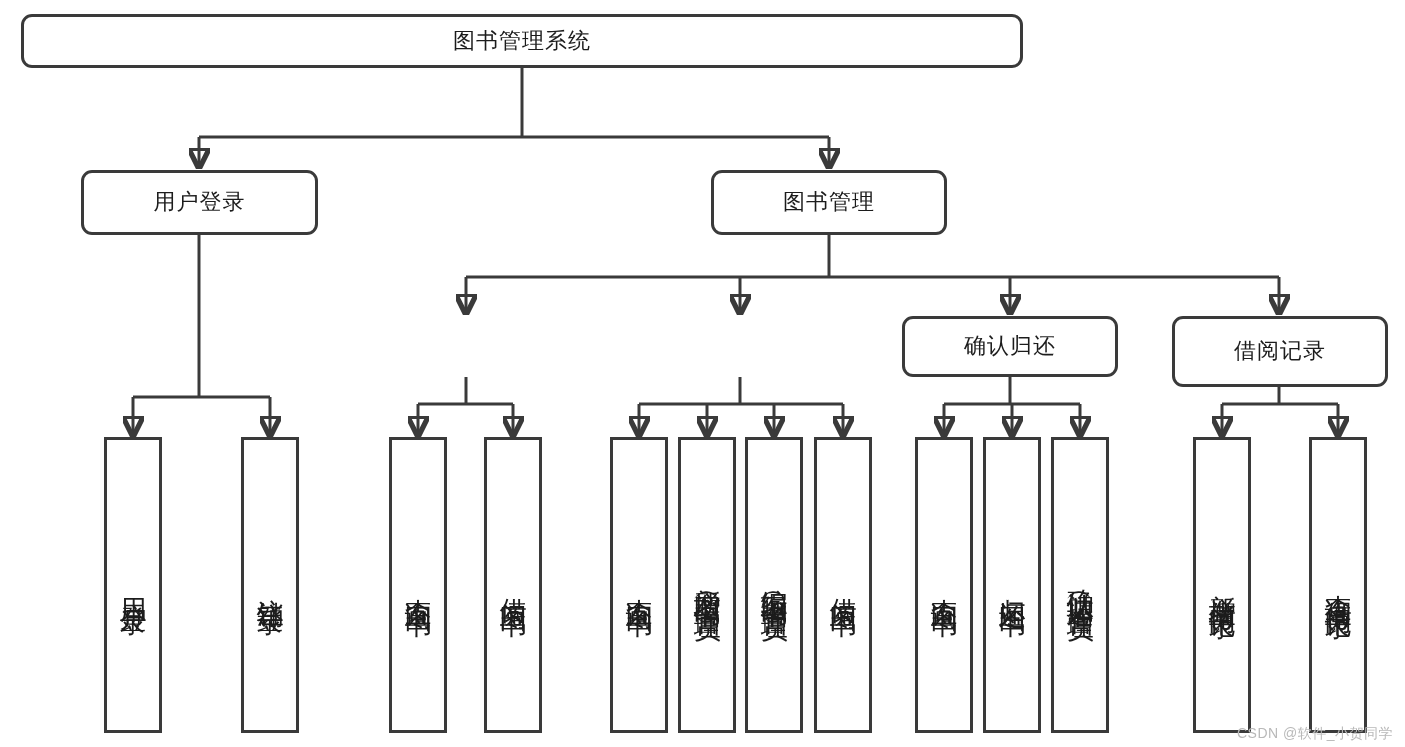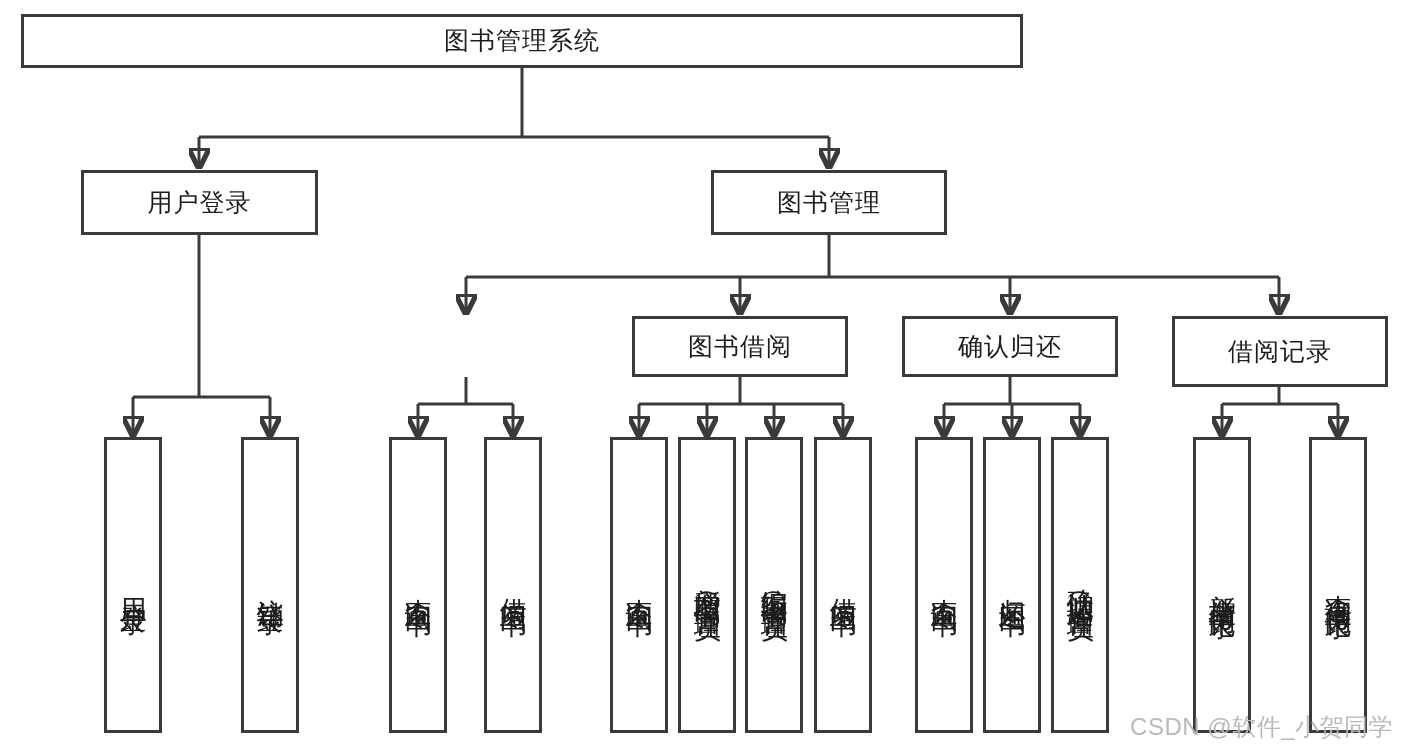--- a/index.html
+++ b/index.html
@@ -21,23 +21,24 @@
     position: absolute;
     box-sizing: border-box;
     border: 3px solid #3a3a3a;
     background: #ffffff;
     display: flex;
     align-items: center;
     justify-content: center;
     color: #1c1c1c;
   }
   .node.h-text {
-    font-size: 25px;
+    font-size: 22px;
     letter-spacing: 1px;
     line-height: 1.1;
+    border-radius: 11px;
   }
   .node.v-text {
     writing-mode: vertical-rl;
     text-orientation: upright;
     font-size: 27px;
     line-height: 1.35;
     letter-spacing: 4px;
     padding-top: 6px;
     padding-bottom: 6px;
     white-space: nowrap;
@@ -56,21 +57,21 @@
   }
   #edges line, #edges path {
     stroke: #3a3a3a;
     stroke-width: 3;
     fill: none;
   }
   .watermark {
     position: absolute;
     right: 12px;
     bottom: 4px;
-    font-size: 24px;
+    font-size: 14px;
     color: #b9b9b9;
     letter-spacing: 0.5px;
     user-select: none;
     margin-top: 12px;
   }
 </style>
 </head>
 <body>
 
 <div id="canvas">
@@ -127,23 +128,20 @@
     <span>图书管理系统</span>
   </div>
 
   <div class="node h-text" style="left:81px; top:170px; width:237px; height:65px;">
     <span>用户登录</span>
   </div>
   <div class="node h-text" style="left:711px; top:170px; width:236px; height:65px;align-items:center;">
     <span>图书管理</span>
   </div>
 
-  <div class="node h-text" style="left:632px; top:316px; width:216px; height:61px;">
-    <span>图书借阅</span>
-  </div>
   <div class="node h-text" style="left:902px; top:316px; width:216px; height:61px;">
     <span>确认归还</span>
   </div>
   <div class="node h-text" style="left:1172px; top:316px; width:216px; height:71px;">
     <span>借阅记录</span>
   </div>
 
   <div class="node v-text" style="left:104px; top:437px; width:58px; height:296px;">
     <span class="vlabel">用户登录</span>
   </div>

